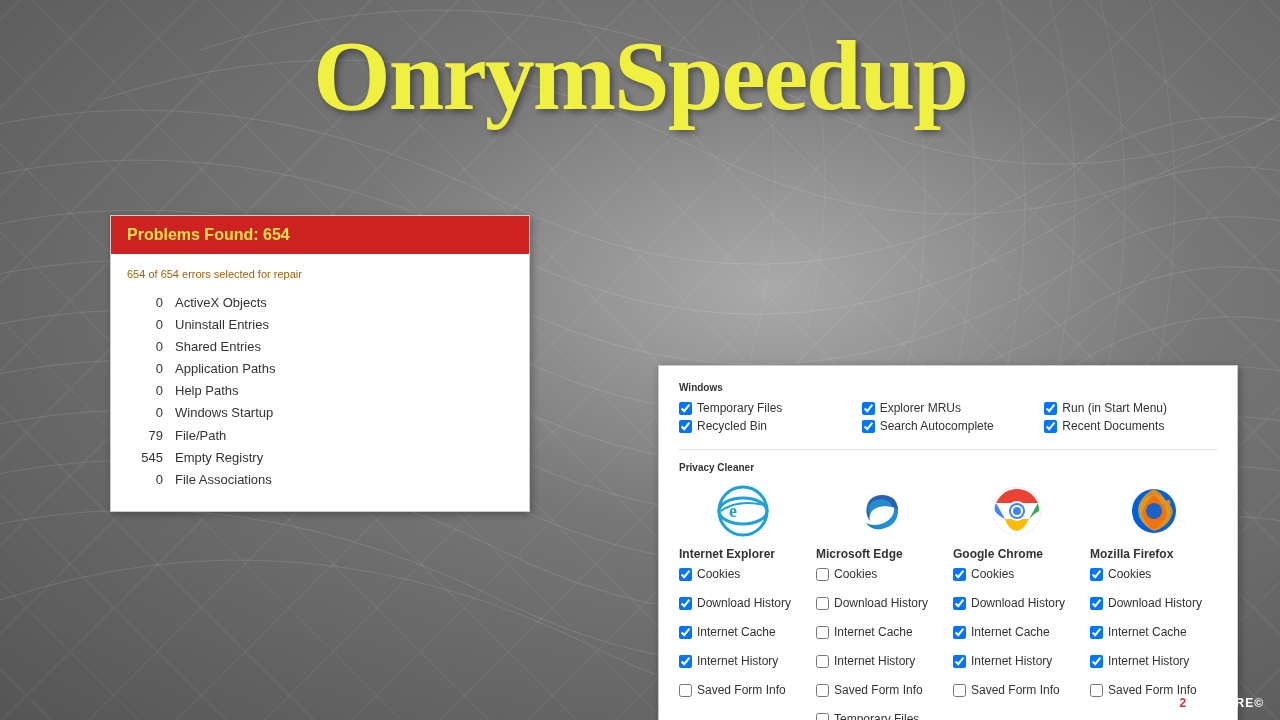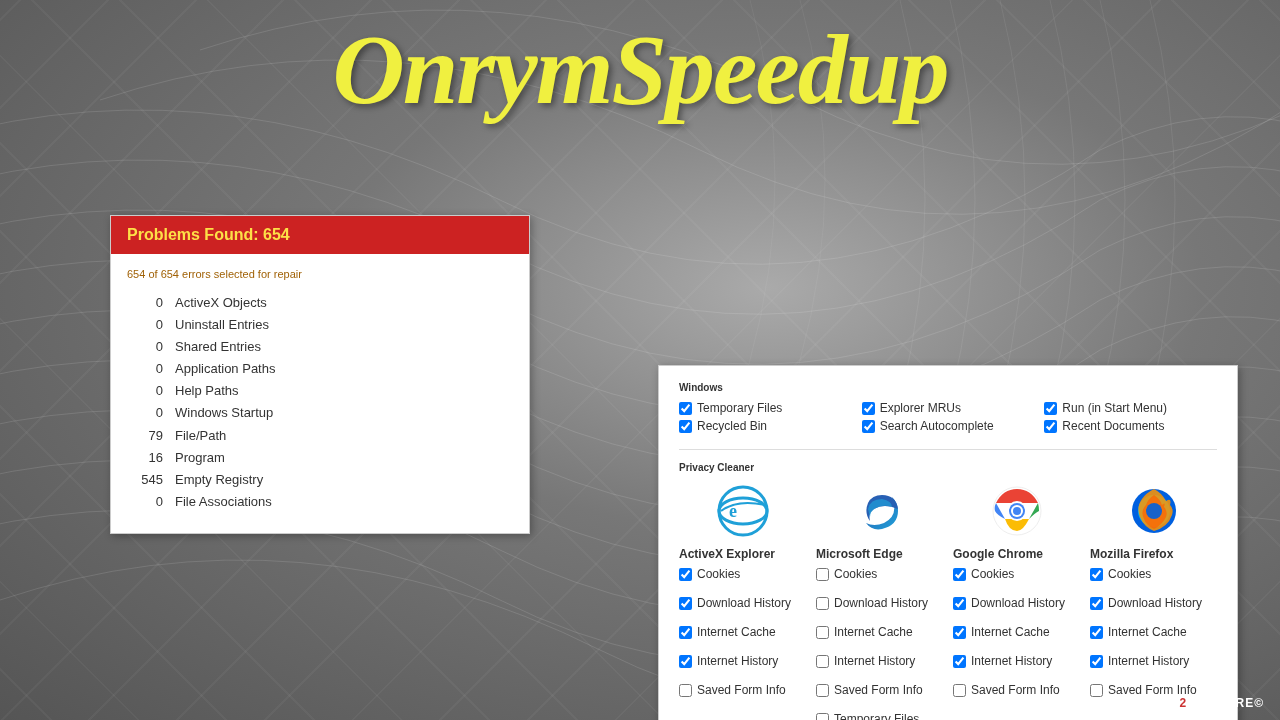--- a/index.html
+++ b/index.html
@@ -37,30 +37,29 @@
         transparent,
         transparent 60px,
         rgba(255,255,255,0.04) 60px,
         rgba(255,255,255,0.04) 62px
       );
     }
 
     
     .main-title {
       position: absolute;
-      top: 20px;
+      top: 26px;
       left: 0;
       right: 0;
       text-align: center;
       font-family: 'Comic Sans MS', 'Chalkboard SE', cursive;
       font-size: 100px;
       font-weight: bold;
       color: #f0f040;
       text-shadow: 3px 3px 6px rgba(0,0,0,0.4);
-      font-style: italic;
       line-height: 1;
       letter-spacing: -2px;
     }
 
     
     .problems-panel {
       position: absolute;
       top: 215px;
       left: 110px;
       width: 420px;
@@ -274,24 +273,20 @@
         </li>
         <li>
           <span class="count">0</span>
           <span>Windows Startup</span>
         </li>
         <li>
           <span class="count">79</span>
           <span>File/Path</span>
         </li>
         <li>
-          <span class="count">16</span>
-          <span>Program</span>
-        </li>
-        <li>
           <span class="count">545</span>
           <span>Empty Registry</span>
         </li>
         <li>
           <span class="count">0</span>
           <span>File Associations</span>
         </li>
       </ul>
   </div>
 </div>
@@ -331,21 +326,21 @@
   <div class="browsers-grid" id="browsers-grid">
       <div class="browser-col">
         <div class="browser-icon-wrap">
           <svg width="52" height="52" viewBox="0 0 52 52" xmlns="http://www.w3.org/2000/svg">
     <circle cx="26" cy="26" r="24" fill="none" stroke="#1fa0d8" stroke-width="3"></circle>
     <ellipse cx="26" cy="26" rx="24" ry="13" fill="none" stroke="#1fa0d8" stroke-width="3"></ellipse>
     <path d="M4 26 Q20 14 48 20" fill="none" stroke="#1fa0d8" stroke-width="2"></path>
     <text x="12" y="32" font-size="18" font-weight="bold" fill="#1fa0d8" font-family="Times">e</text>
   </svg>
         </div>
-        <div class="browser-name">ActiveX Explorer</div>
+        <div class="browser-name">Internet Explorer</div>
         <div class="browser-checks">
           <div class="check-item">
             <input type="checkbox" checked="" style="">
             <span>Cookies</span>
           </div>
           <div class="check-item">
             <input type="checkbox" checked="" style="">
             <span>Download History</span>
           </div>
           <div class="check-item">

